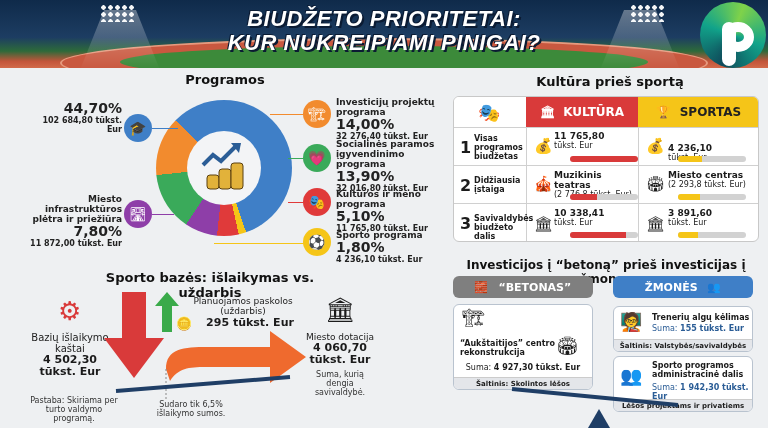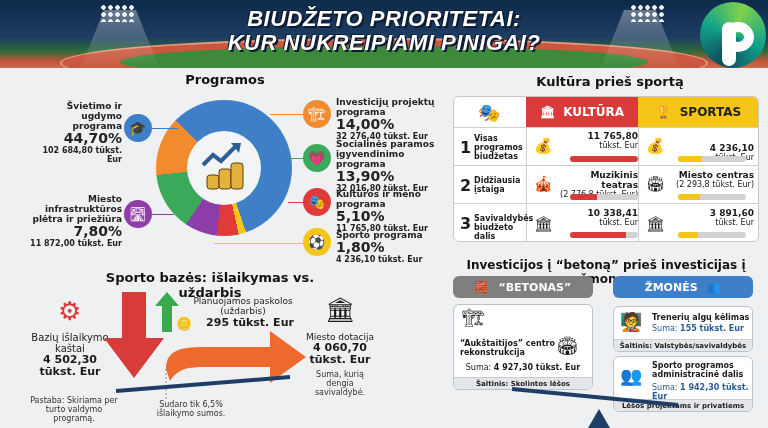--- a/index.html
+++ b/index.html
@@ -21,21 +21,21 @@
 .icircle{position:absolute;width:28px;height:28px;border-radius:50%;display:flex;align-items:center;justify-content:center;font-size:14px;color:#fff}
 .donut{position:absolute;left:156px;top:100px;width:136px;height:136px;border-radius:50%;background:conic-gradient(#3f7fc7 0 161deg,#f5c518 161deg 167.5deg,#e03a3a 167.5deg 185.9deg,#8e3ea8 185.9deg 214deg,#3aaa5a 214deg 264deg,#f28b2e 264deg 314.4deg,#3f7fc7 314.4deg 360deg)}
 .donut .hole{position:absolute;left:31px;top:31px;width:74px;height:74px;border-radius:50%;background:#f3f4f6}
 .conn{position:absolute;height:1px}
 
 .ctable{position:absolute;left:453px;top:96px;width:306px;height:146px;border:1px solid #c8c8c8;border-radius:6px;background:#fff;overflow:hidden}
 .chead{position:absolute;top:0;height:30px;display:flex;align-items:center;justify-content:center;font-weight:bold;font-size:12px}
 .crow{position:absolute;left:0;width:306px;border-top:1px solid #d0d0d0}
 .num{position:absolute;font-weight:bold;font-size:16px}
 .rlabel{position:absolute;font-size:8px;font-weight:bold;line-height:9px}
-.val{position:absolute;text-align:right;font-size:9px;font-weight:bold;line-height:10px}
+.val{position:absolute;text-align:left;font-size:9px;font-weight:bold;line-height:10px}
 .val .u{font-weight:normal;font-size:8px}
 .bar{position:absolute;height:6px;background:#d2d2d2;border-radius:3px;overflow:hidden}
 .bar i{display:block;height:100%}
 .ico{position:absolute;font-size:15px;line-height:16px}
 
 .pill{position:absolute;height:22px;border-radius:6px;display:flex;align-items:center;justify-content:center;color:#fff;font-weight:bold;font-size:11px;gap:10px}
 .card{position:absolute;border:1px solid #b9c3cf;border-radius:6px;background:#fff;overflow:hidden}
 .card .src{position:absolute;left:0;right:0;bottom:0;height:12px;background:#e4e6ea;font-size:7px;font-weight:bold;text-align:center;line-height:12px;border-top:1px solid #ccc}
 </style>
 </head>
@@ -68,21 +68,20 @@
       <g fill="#e2b23a" stroke="#5a4010" stroke-width="1">
         <rect x="20" y="44" width="12" height="14" rx="3"></rect>
         <rect x="32" y="38" width="12" height="20" rx="3"></rect>
         <rect x="44" y="32" width="12" height="26" rx="3"></rect>
       </g>
     </svg>
   </div>
 </div>
 
 <div class="lbl" style="left:30px;top:101px;width:92px;text-align:right">
-  <div>Švietimo ir ugdymo programa</div>
   <div class="pct">44,70%</div>
   <div class="amt">102 684,80 tūkst. Eur</div>
 </div>
 <div class="icircle" style="left:124px;top:114px;background:#3f7fc7">🎓</div>
 <div class="conn" style="left:152px;top:128px;width:26px;background:#3f7fc7"></div>
 
 <div class="lbl" style="left:18px;top:194px;width:104px;text-align:right">
   <div>Miesto infrastruktūros plėtra ir priežiūra</div>
   <div class="pct">7,80%</div>
   <div class="amt">11 872,00 tūkst. Eur</div>

